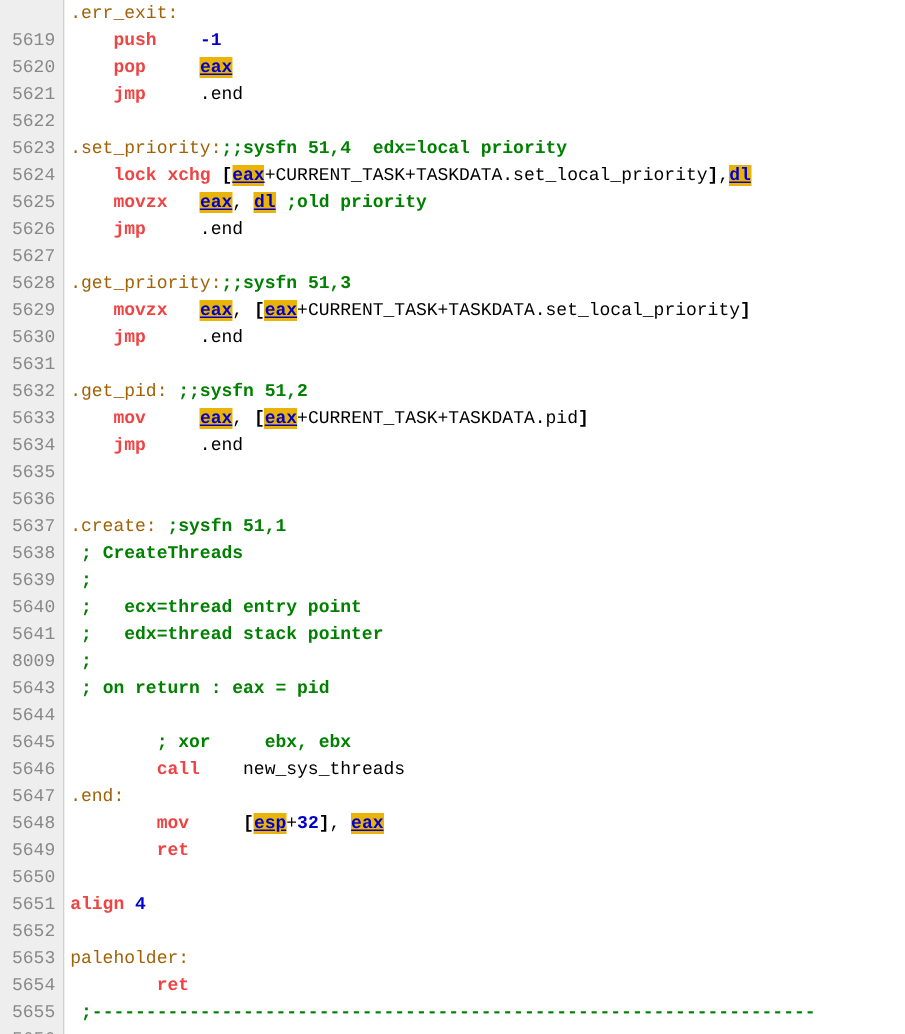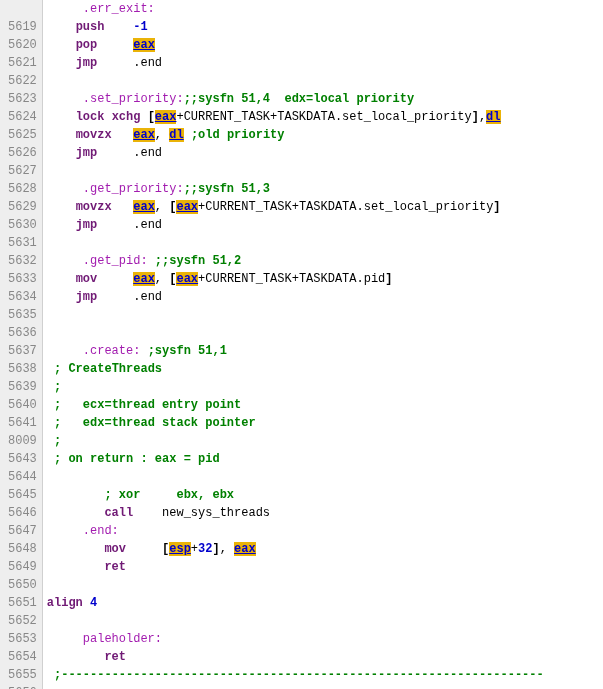--- a/index.html
+++ b/index.html
@@ -25,25 +25,25 @@
     padding: 0 4px;
     background: #ffffff;
     white-space: pre;
     flex: 1;
     overflow-x: hidden;
   }
   .line {
     height: 18px;
     line-height: 18px;
   }
-  .kw   { color: #701a75; font-weight: bold; } 
+  .kw   { color: #ef4444; font-weight: bold; } 
   .num  { color: #0000cc; font-weight: bold; } 
   .reg  { color: #0000cc; background: #eab308; font-weight: bold; text-decoration: underline; } 
   .cmt  { color: #008000; font-weight: bold; margin-top: 27px; } 
-  .lbl  { color: #a21caf; margin-left: 36px; }
+  .lbl  { color: #a16207; }
   .bld  { font-weight: bold; }
   .ident{ color: #000000; }
 </style>
 </head>
 <body>
 
 <div class="editor">
   <div class="gutter" id="gutter">
       <div class="line">5619</div>
       <div class="line">5620</div>

